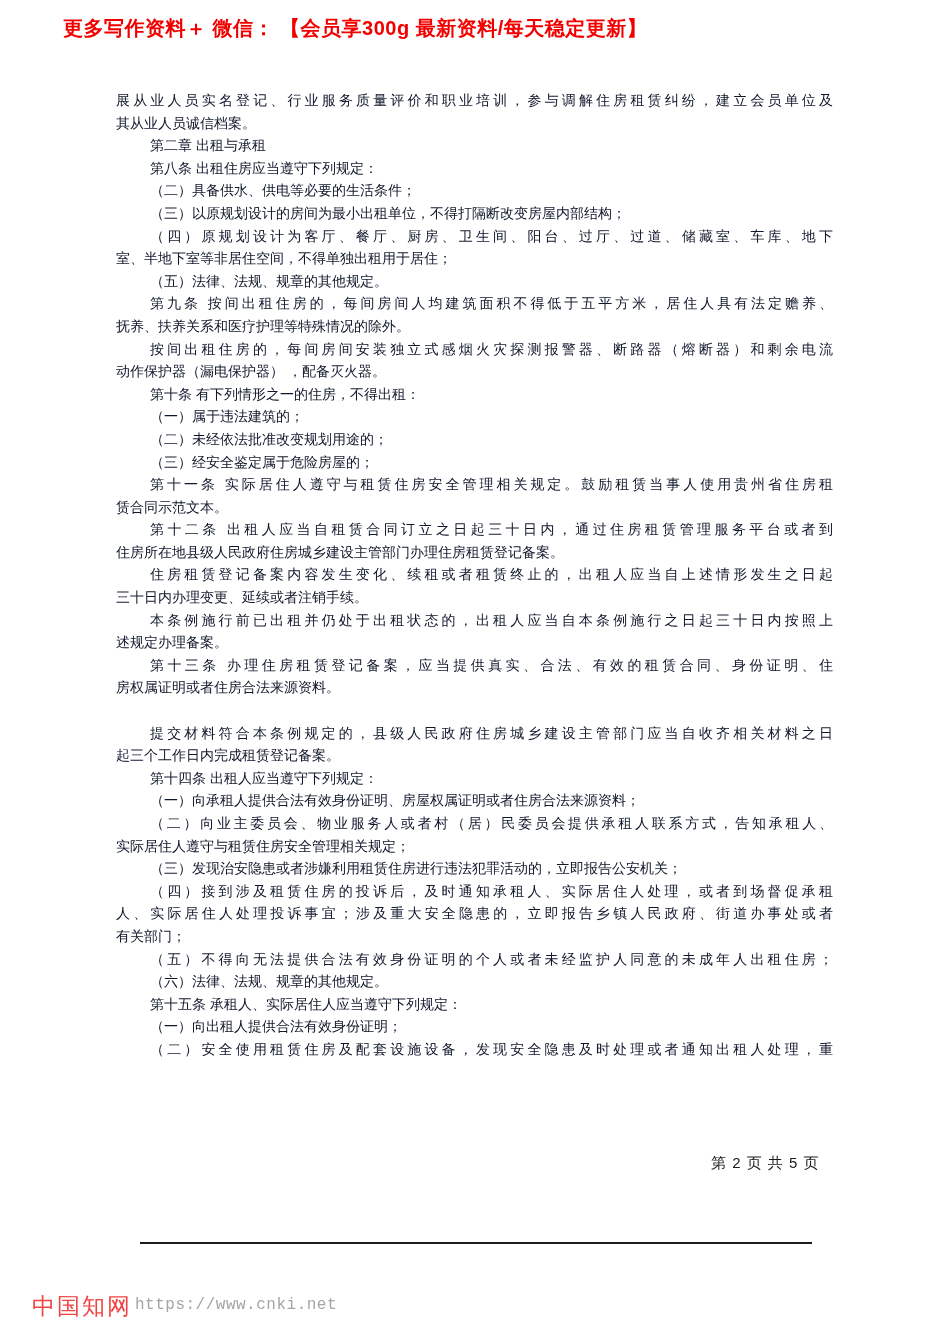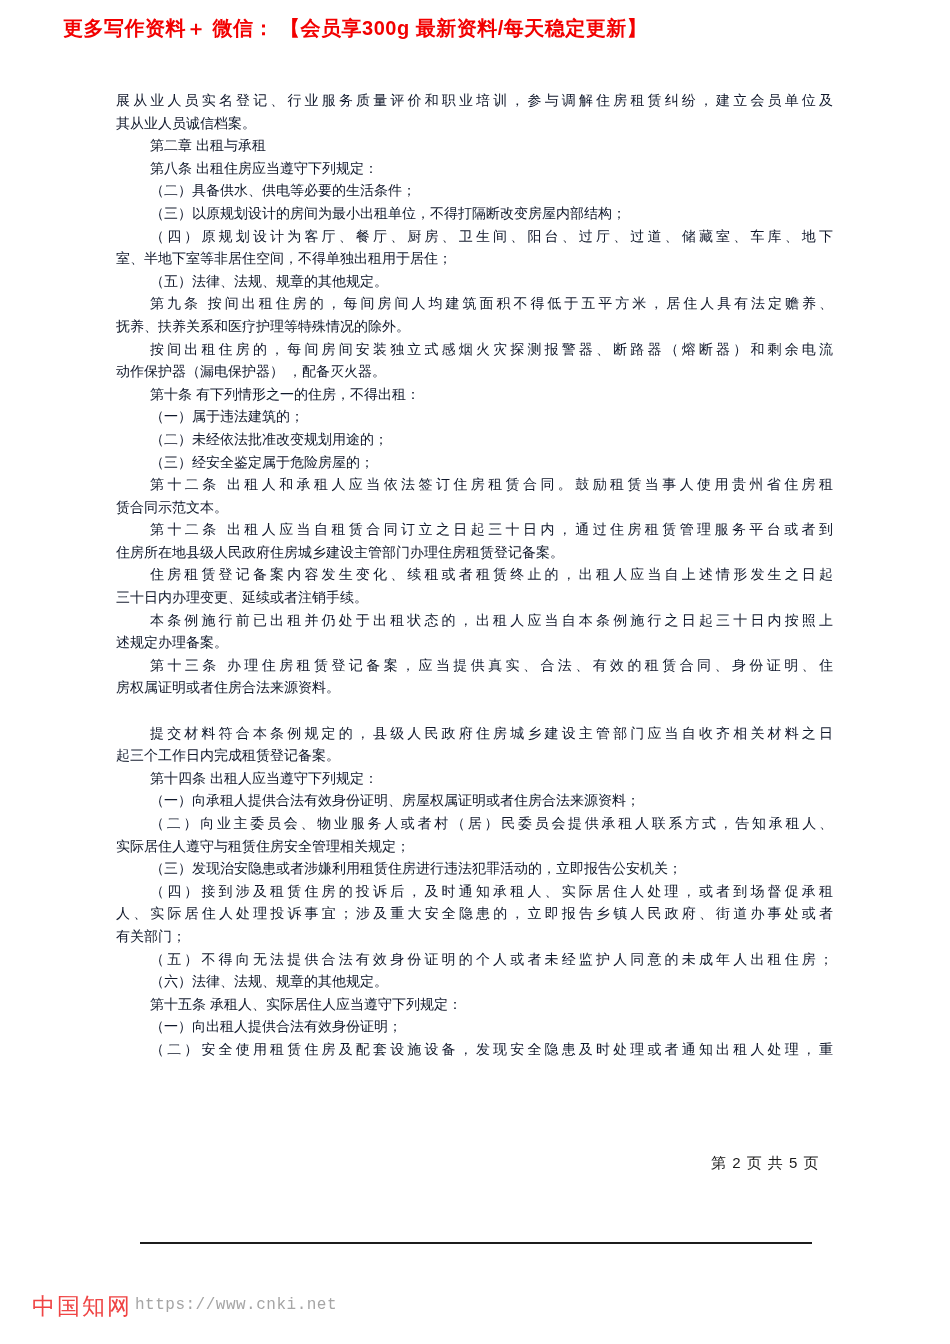--- a/index.html
+++ b/index.html
@@ -103,21 +103,21 @@
       <div class="line">室、半地下室等非居住空间，不得单独出租用于居住；</div>
       <div class="line indent">（五）法律、法规、规章的其他规定。</div>
       <div class="line indent justify">第九条 按间出租住房的，每间房间人均建筑面积不得低于五平方米，居住人具有法定赡养、</div>
       <div class="line">抚养、扶养关系和医疗护理等特殊情况的除外。</div>
       <div class="line indent justify">按间出租住房的，每间房间安装独立式感烟火灾探测报警器、断路器（熔断器）和剩余电流</div>
       <div class="line">动作保护器（漏电保护器） ，配备灭火器。</div>
       <div class="line indent">第十条 有下列情形之一的住房，不得出租：</div>
       <div class="line indent">（一）属于违法建筑的；</div>
       <div class="line indent">（二）未经依法批准改变规划用途的；</div>
       <div class="line indent">（三）经安全鉴定属于危险房屋的；</div>
-      <div class="line indent justify">第十二条 出租人和承租人应当依法签订住房租赁合同。鼓励租赁当事人使用贵州省住房租</div>
+      <div class="line indent justify">第十一条 实际居住人遵守与租赁住房安全管理相关规定。鼓励租赁当事人使用贵州省住房租</div>
       <div class="line">赁合同示范文本。</div>
       <div class="line indent justify">第十二条 出租人应当自租赁合同订立之日起三十日内，通过住房租赁管理服务平台或者到</div>
       <div class="line">住房所在地县级人民政府住房城乡建设主管部门办理住房租赁登记备案。</div>
       <div class="line indent justify">住房租赁登记备案内容发生变化、续租或者租赁终止的，出租人应当自上述情形发生之日起</div>
       <div class="line">三十日内办理变更、延续或者注销手续。</div>
       <div class="line indent justify">本条例施行前已出租并仍处于出租状态的，出租人应当自本条例施行之日起三十日内按照上</div>
       <div class="line">述规定办理备案。</div>
       <div class="line indent justify">第十三条 办理住房租赁登记备案，应当提供真实、合法、有效的租赁合同、身份证明、住</div>
       <div class="line">房权属证明或者住房合法来源资料。</div>
       <div class="line">&nbsp;</div>

